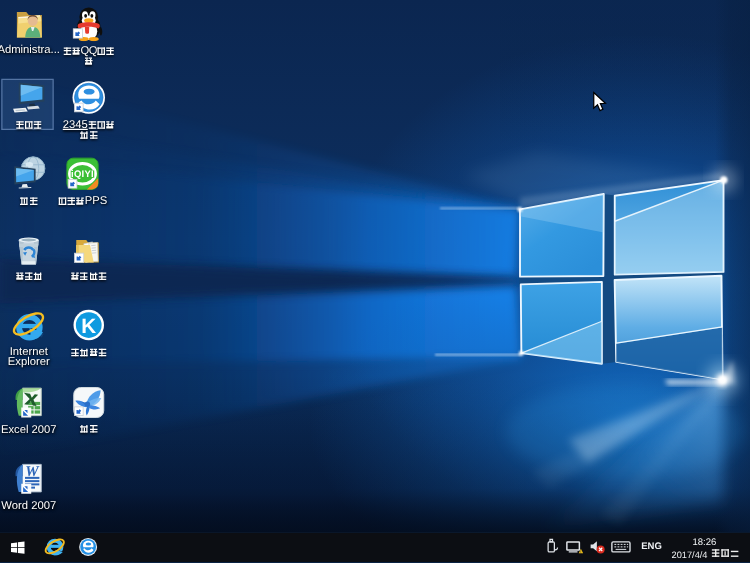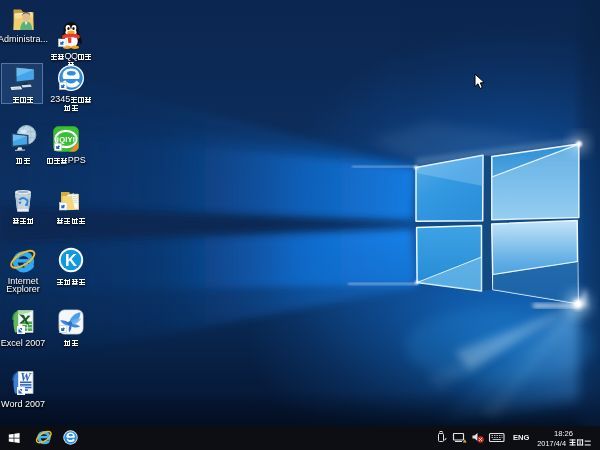--- a/index.html
+++ b/index.html
@@ -273,21 +273,21 @@
   <rect x="11" y="17.7" width="11.5" height="1.6"></rect>
   <rect x="11" y="20.3" width="8" height="1.6"></rect>
  </g>
  <text x="16.6" y="12.2" font-size="12" font-weight="bold" font-style="italic" fill="#2b64b8" text-anchor="middle" font-family="Liberation Serif">W</text>
  <rect x="8" y="18" width="8" height="8" fill="#fff" opacity="0.95"></rect>
  <path d="M9.5,24.5 L9.5,20.5 L13.5,24.5 z M10.5,20 L13,20 L13,22.5 z" fill="#2567c9"></path>
 </svg>
 <div class="lbl">Word 2007</div>
 </div>
 
-<div class="ic" style="left:43px;top:21px;">
+<div class="ic" style="left:43px;top:5px;">
 <svg class="g" width="26" height="28" viewBox="0 0 26 28">
  <ellipse cx="13" cy="17" rx="9.4" ry="9.6" fill="#0e0e0d"></ellipse>
  <circle cx="13" cy="8.5" r="7.5" fill="#0e0e0d"></circle>
  <ellipse cx="13" cy="20" rx="6.8" ry="7" fill="#fdfdfd"></ellipse>
  <ellipse cx="13" cy="11.4" rx="5.6" ry="4" fill="#fdfdfd"></ellipse>
  <ellipse cx="10" cy="7" rx="2.4" ry="3.1" fill="#fff"></ellipse>
  <ellipse cx="16" cy="7" rx="2.4" ry="3.1" fill="#fff"></ellipse>
  <ellipse cx="10.5" cy="7.6" rx="1.15" ry="1.5" fill="#0e0e0d"></ellipse>
  <ellipse cx="15.5" cy="7.6" rx="1.15" ry="1.5" fill="#0e0e0d"></ellipse>
  <ellipse cx="13" cy="11.4" rx="3.7" ry="1.9" fill="#f6a31a"></ellipse>
@@ -296,21 +296,21 @@
  <path d="M3.2,16.5 C1.8,19 1.8,22.4 3.4,23.6 C4.4,22.4 4.9,19.4 4.6,17.2 z" fill="#0e0e0d"></path>
  <path d="M22.8,16.5 C24.2,19 24.2,22.4 22.6,23.6 C21.6,22.4 21.1,19.4 21.4,17.2 z" fill="#0e0e0d"></path>
  <ellipse cx="9" cy="26.2" rx="4" ry="1.7" fill="#f6a31a"></ellipse>
  <ellipse cx="17" cy="26.2" rx="4" ry="1.7" fill="#f6a31a"></ellipse>
  <rect x="0.5" y="18" width="7.5" height="7.5" fill="#fff" stroke="#c5ccd4" stroke-width="0.6"></rect>
  <path d="M2.3,23.8 L2.3,20.8 C2.3,20.8 3.1,20.6 3.7,21.2 L4.8,20.1 L6.1,21.4 L5,22.5 C5.6,23.1 5.5,23.8 5.5,23.8 z" fill="#2567c9"></path>
 </svg>
 <div class="lbl"><span class="hz"></span><span class="hz c"></span><span style="letter-spacing:-0.5px">QQ</span><span class="hz b"></span><span class="hz"></span><br><span class="hz c"></span></div>
 </div>
 
-<div class="ic" style="left:43px;top:64px;">
+<div class="ic" style="left:43px;top:64px;text-decoration:underline;">
 <svg class="g" width="28" height="28" viewBox="0 0 28 28">
  <circle cx="14" cy="14" r="13" fill="#fff"></circle>
  <circle cx="14" cy="14" r="11.4" fill="#2e8fe0"></circle>
  <circle cx="14" cy="14" r="11.4" fill="none" stroke="#1c6fc0" stroke-width="0.5"></circle>
  <path d="M5.6,11.6 C5.6,7.2 9.3,4.4 14,4.4 C19.3,4.4 22.6,7.9 22.6,12.3 C22.6,13.5 22.4,14.1 22,15 L6.3,15 C5.8,13.9 5.6,13 5.6,11.6 z" fill="#fff"></path>
  <ellipse cx="14.3" cy="9.3" rx="4.4" ry="2.3" fill="#2e8fe0"></ellipse>
  <path d="M5.9,17.8 C7.8,21.6 11,23.6 14.8,23.6 C18.2,23.6 21,22.1 22.7,19.3 L19.6,16.4 C18.2,18.4 16.3,19.4 13.9,19.4 C11.5,19.4 9.5,18.4 8.2,16.3 z" fill="#fff"></path>
  <rect x="2.5" y="18.5" width="7" height="7" fill="#fff" stroke="#c5ccd4" stroke-width="0.6"></rect>
  <path d="M4.2,24 L4.2,21 C4.2,21 5,20.8 5.6,21.4 L6.7,20.3 L8,21.6 L6.9,22.7 C7.5,23.3 7.4,24 7.4,24 z" fill="#2567c9"></path>
 </svg>

